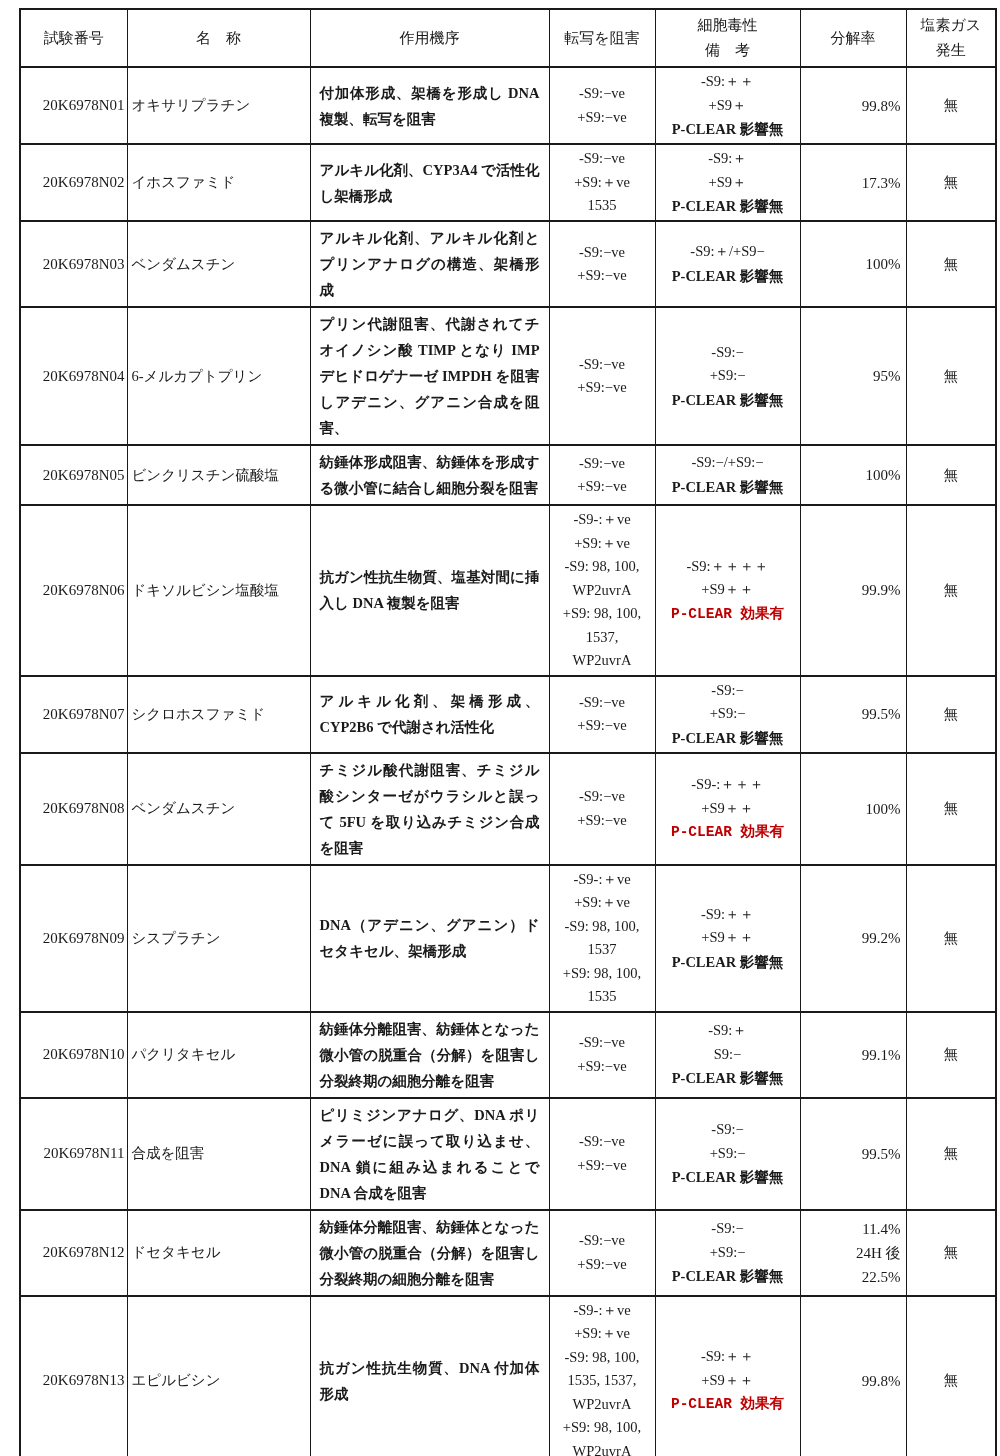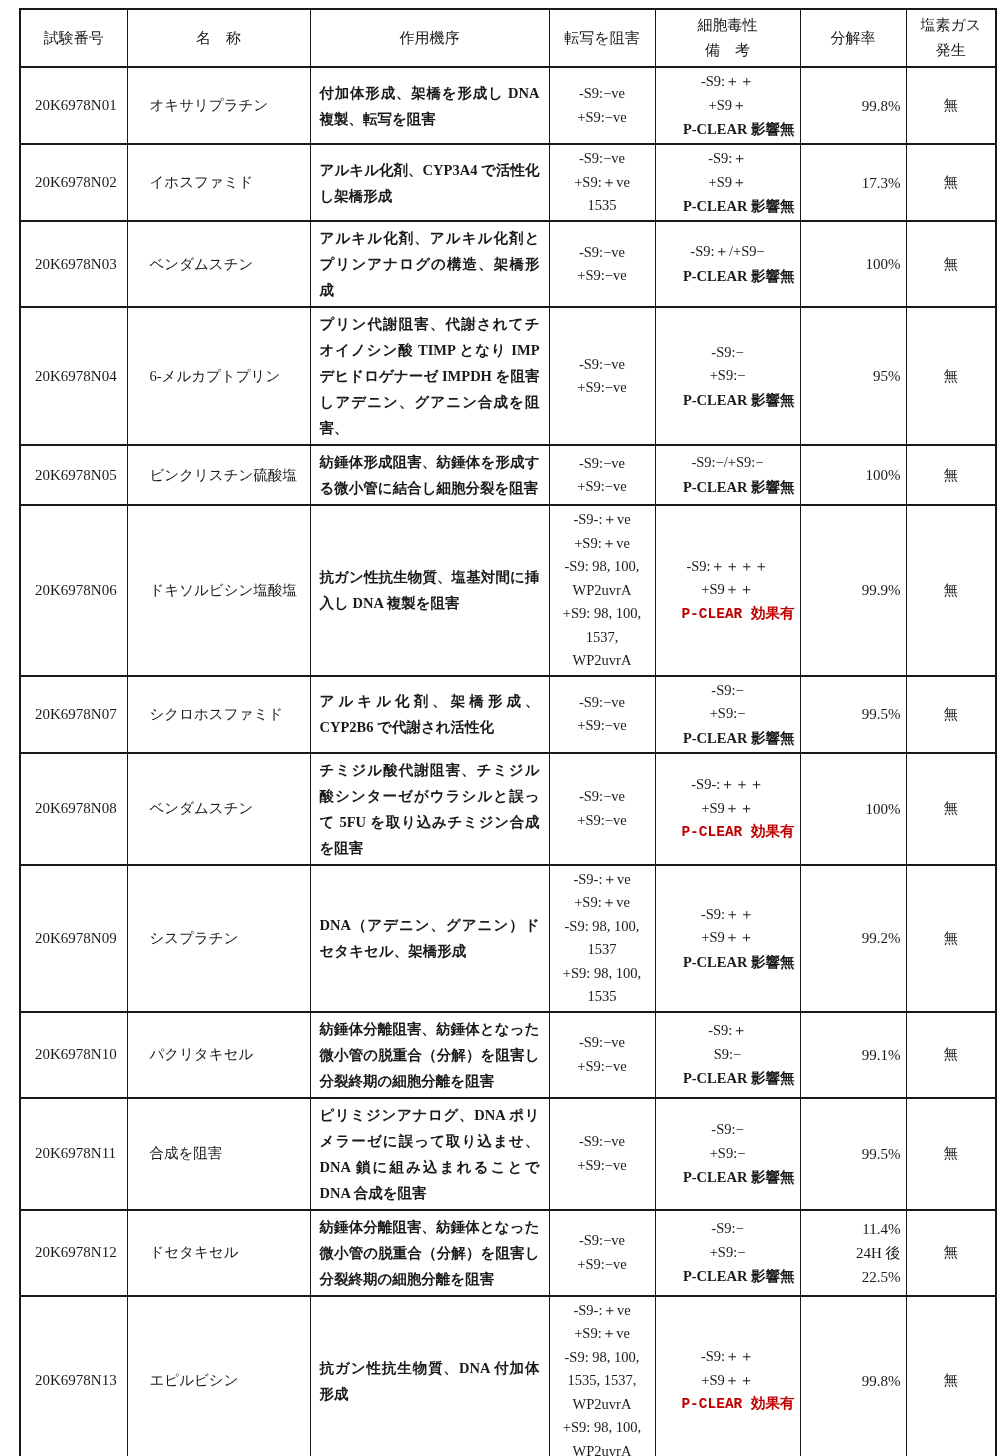--- a/index.html
+++ b/index.html
@@ -31,33 +31,33 @@
     box-sizing:border-box;
     overflow:hidden;
   }
   thead th{
     height:58px;
     text-align:center;
     font-size:15px;
   }
   thead th .hline{display:block;line-height:25px;}
   td.c{text-align:center;}
-  td.id-cell{text-align:left;font-size:15px;padding:2px 14px;}
-  td.name-cell{padding-left:22px;font-size:14.5px;}
+  td.id-cell{text-align:right;font-size:15px;padding:2px 2px;}
+  td.name-cell{padding-left:4px;font-size:14.5px;}
   td.mech-cell{
     text-align:justify;
     text-justify:inter-ideograph;
     line-height:26px;
     padding:3px 9px;
     font-weight:bold;
   }
   .lines div{line-height:23.5px;text-align:center;}
   .pclear{
     font-weight:bold;
-    text-align:right;
+    text-align:center;
     line-height:24px;
     white-space:nowrap;
   }
   .pclear.effect{color:var(--pclear-red,#c00000);font-family:Liberation Mono, monospace;}
   td.decomp-cell{font-size:15px;}
   td.decomp-cell .lines div{line-height:24px;text-align:right;}
 </style>
 </head>
 <body>
 

